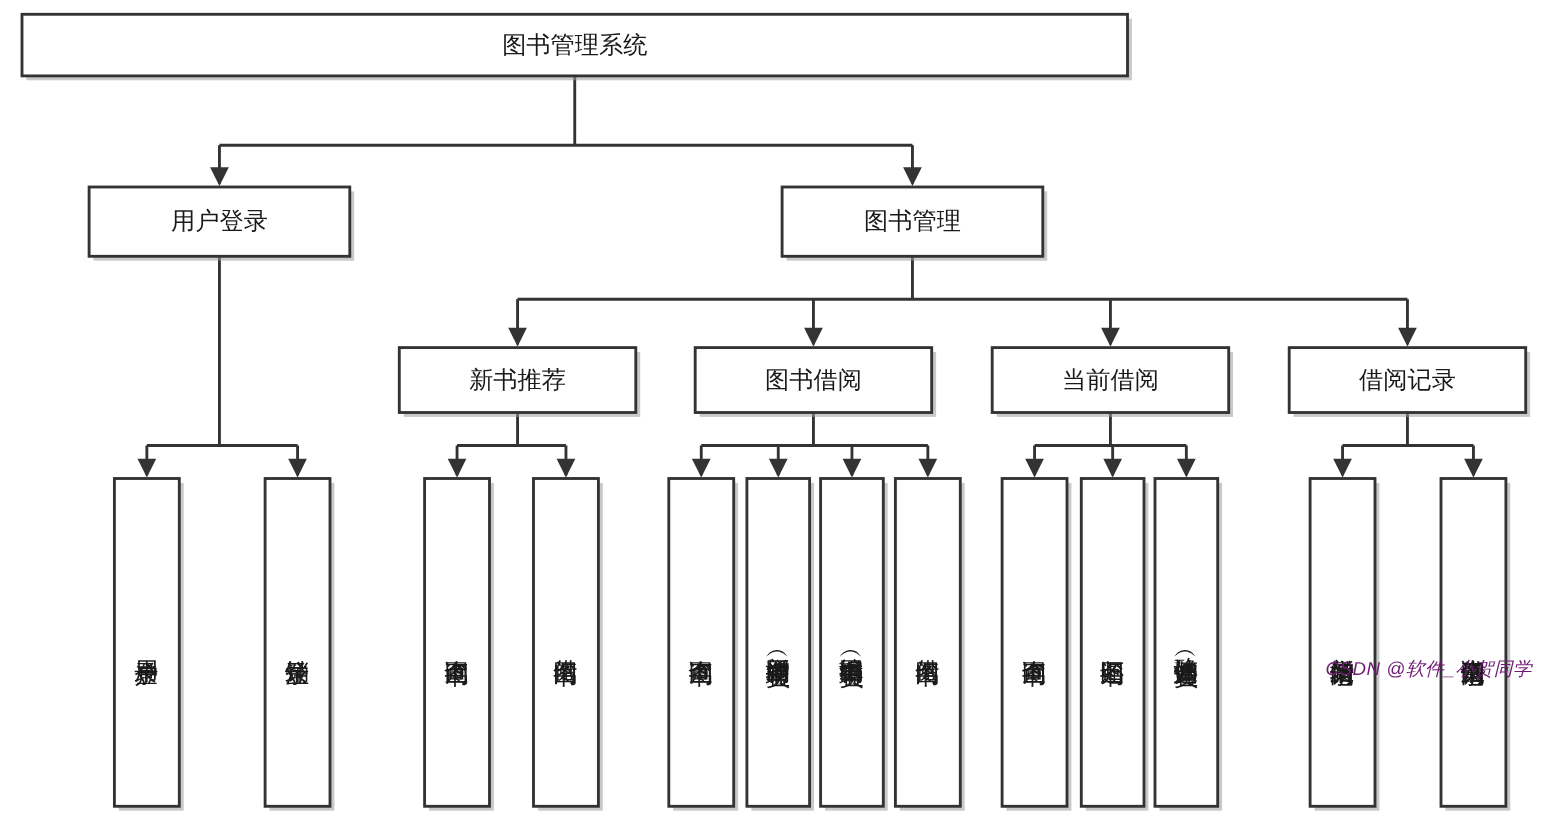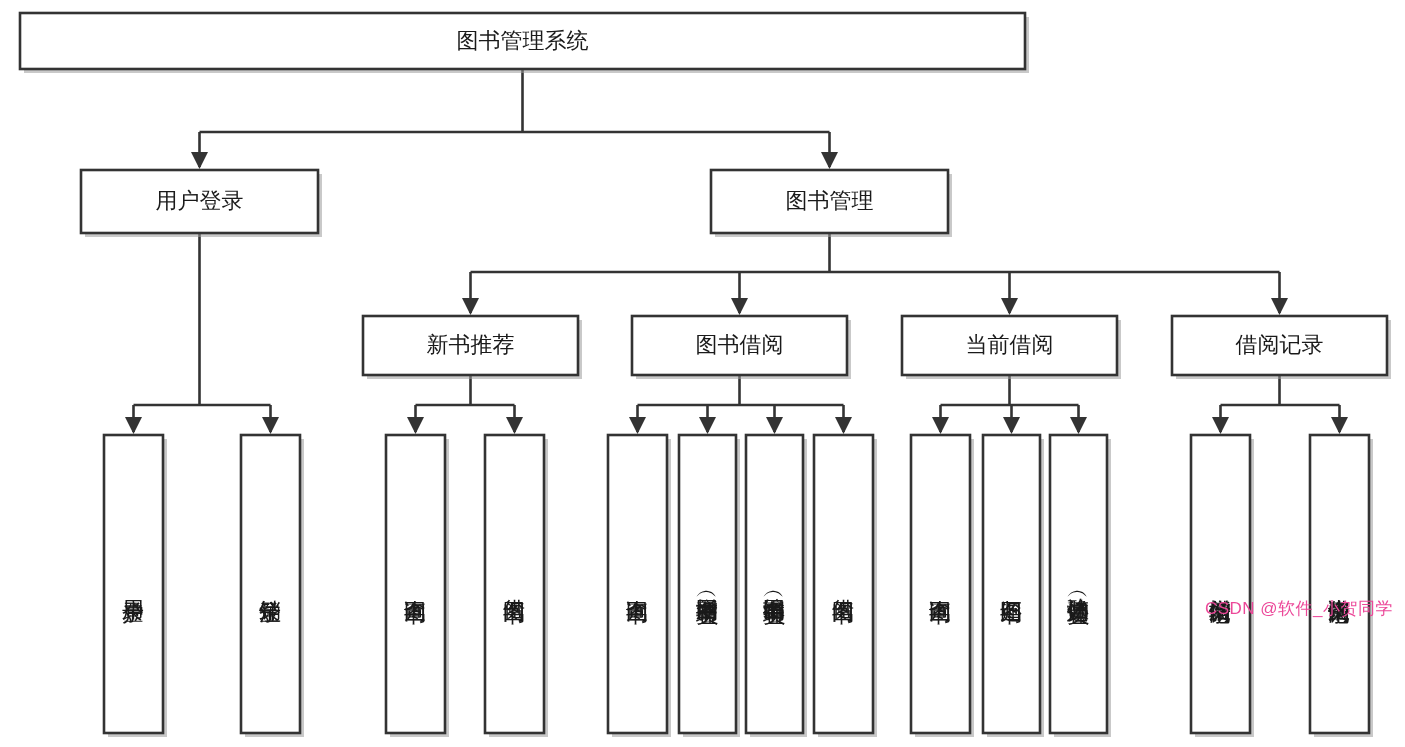--- a/index.html
+++ b/index.html
@@ -72,23 +72,24 @@
     letter-spacing: 1px;
     white-space: nowrap;
     text-align: center;
   }
   .watermark {
     position: absolute;
     right: 12px;
     bottom: 6px;
     font-family: "Liberation Sans", "DejaVu Sans", sans-serif;
     font-size: 17px;
-    color: #ec4899;
+    color: #701a75;
     letter-spacing: 0.5px;
     white-space: nowrap;
+    font-style: italic;
   }
 </style>
 </head>
 <body>
 
 <div id="diagram-root">
   <svg id="tree-svg" viewBox="0 0 1405 747">
     <defs></defs>
     <g id="connectors-layer">
         <line x1="522.5" y1="69" x2="522.5" y2="132" class="connector"></line>

